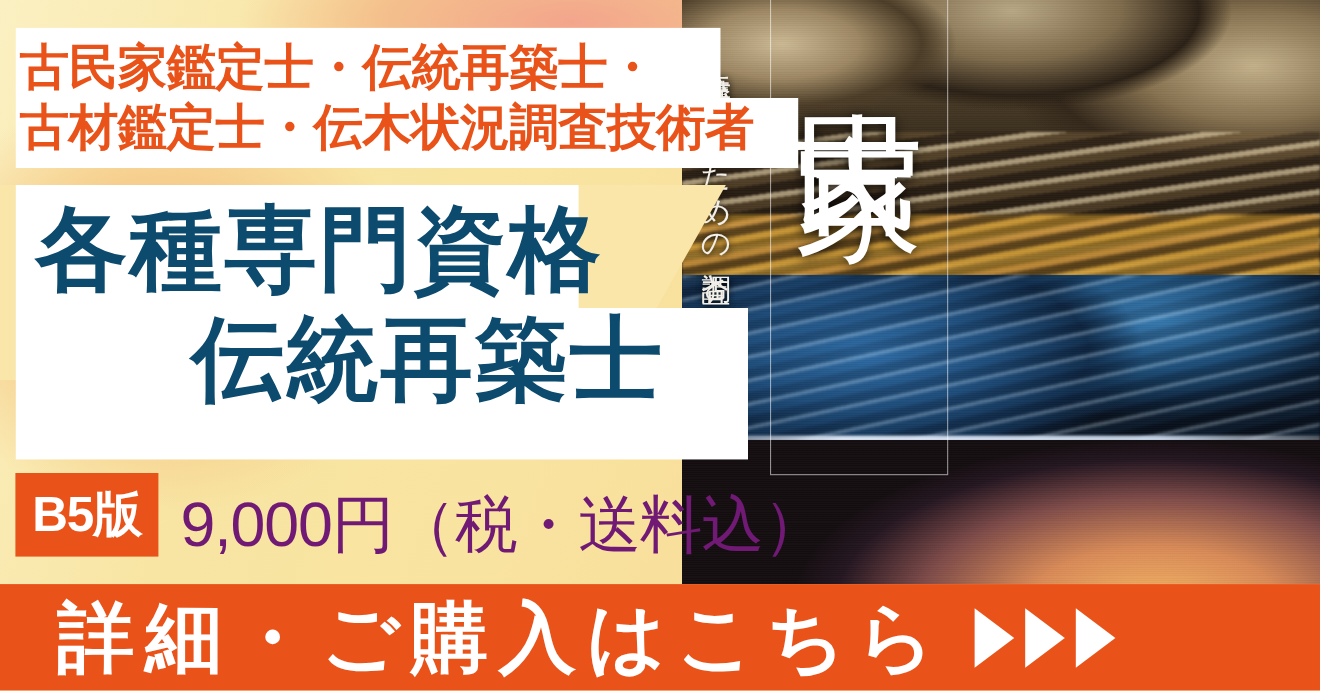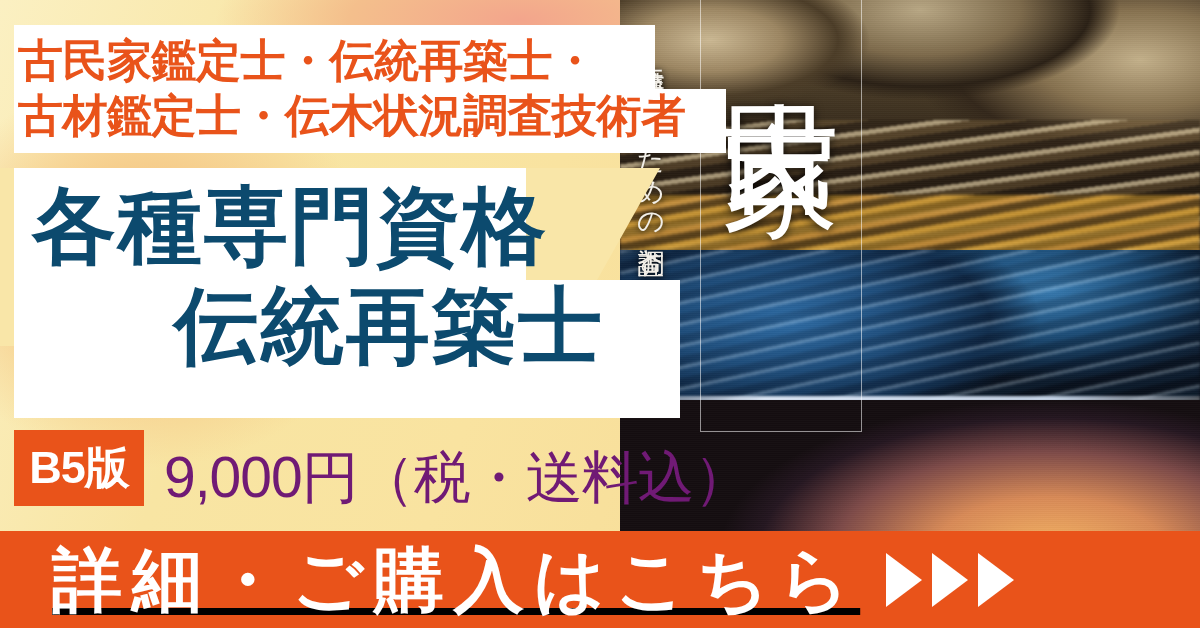--- a/index.html
+++ b/index.html
@@ -179,21 +179,21 @@
   }
   .price-text{
     margin-left:20px;color:#701a75;font-size:57px;font-weight:400;
     letter-spacing:-1px;white-space:nowrap;line-height:1;
   }
 
   
   .cta{
     position:absolute;left:0;top:531px;width:1200px;height:97px;
     background:#e9531a;
-    display:flex;align-items:center;text-decoration:underline;
+    display:flex;align-items:center;
   }
   .cta-text{
     margin-left:52px;color:#ffffff;font-size:70px;font-weight:700;
     letter-spacing:10px;white-space:nowrap;line-height:1;
   }
   .cta-arrows{
     margin-left:26px;display:flex;align-items:center;gap:10px;
   }
   .arrow{
     width:0;height:0;border-style:solid;

